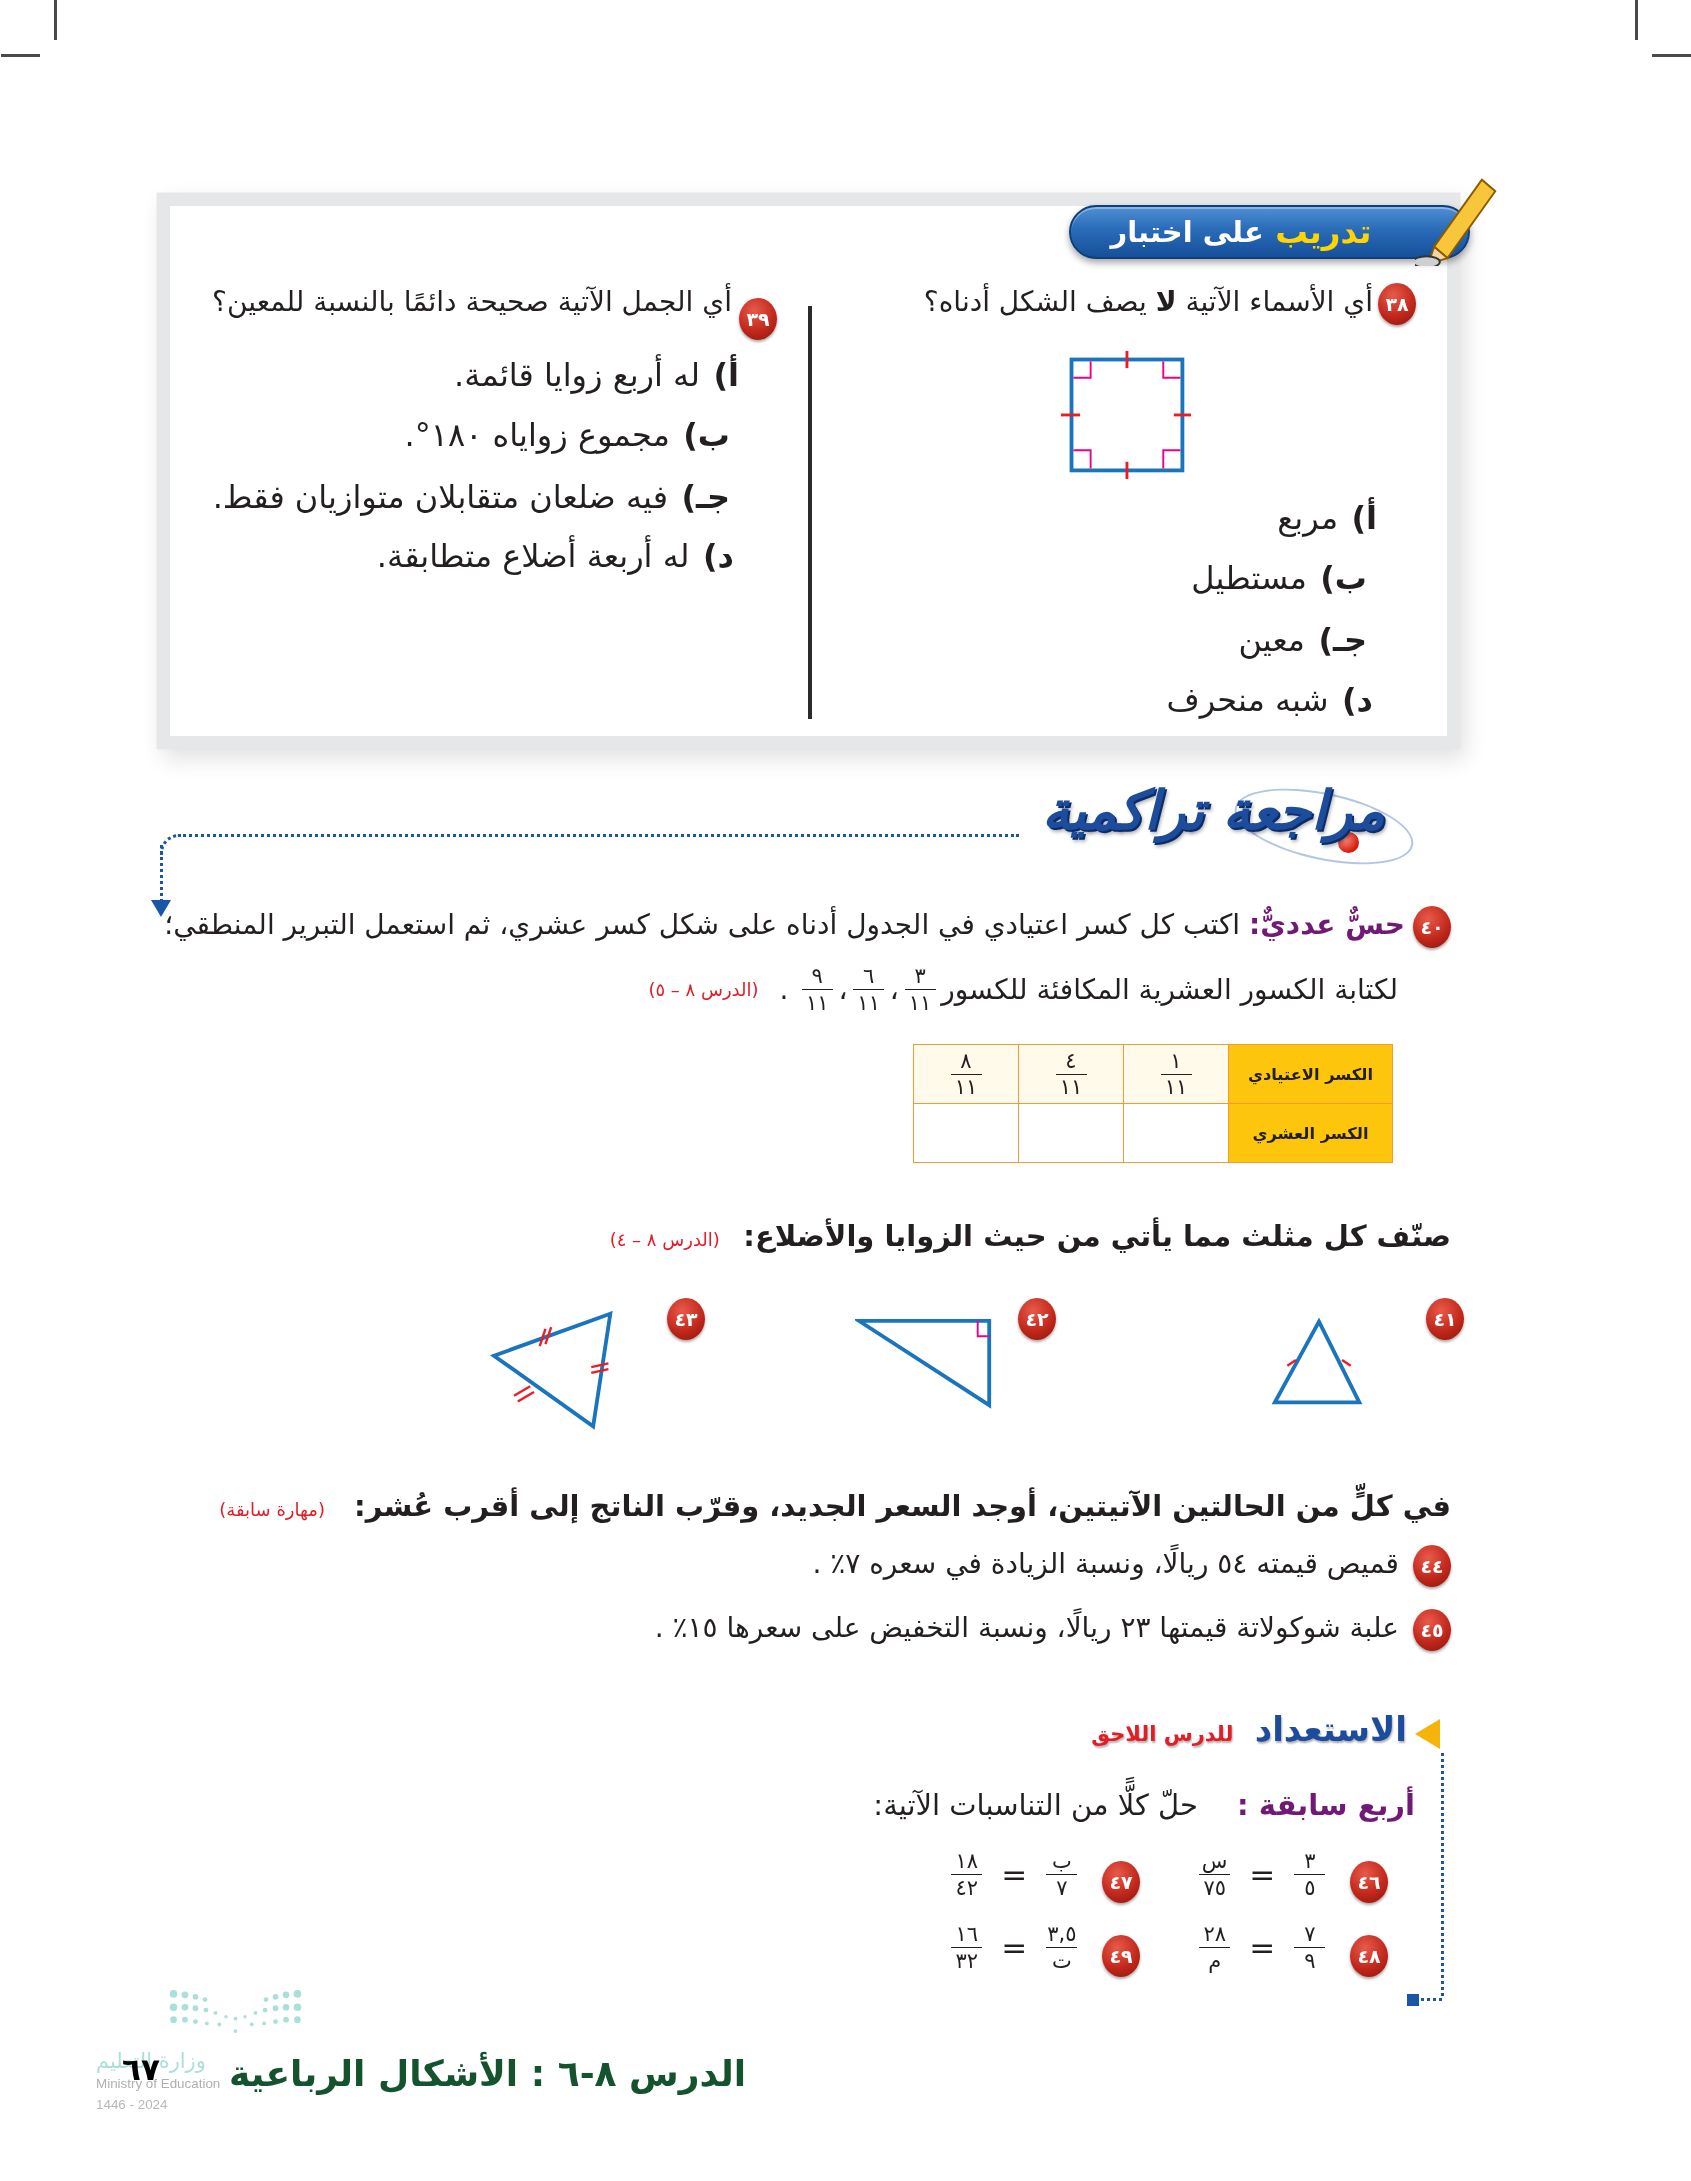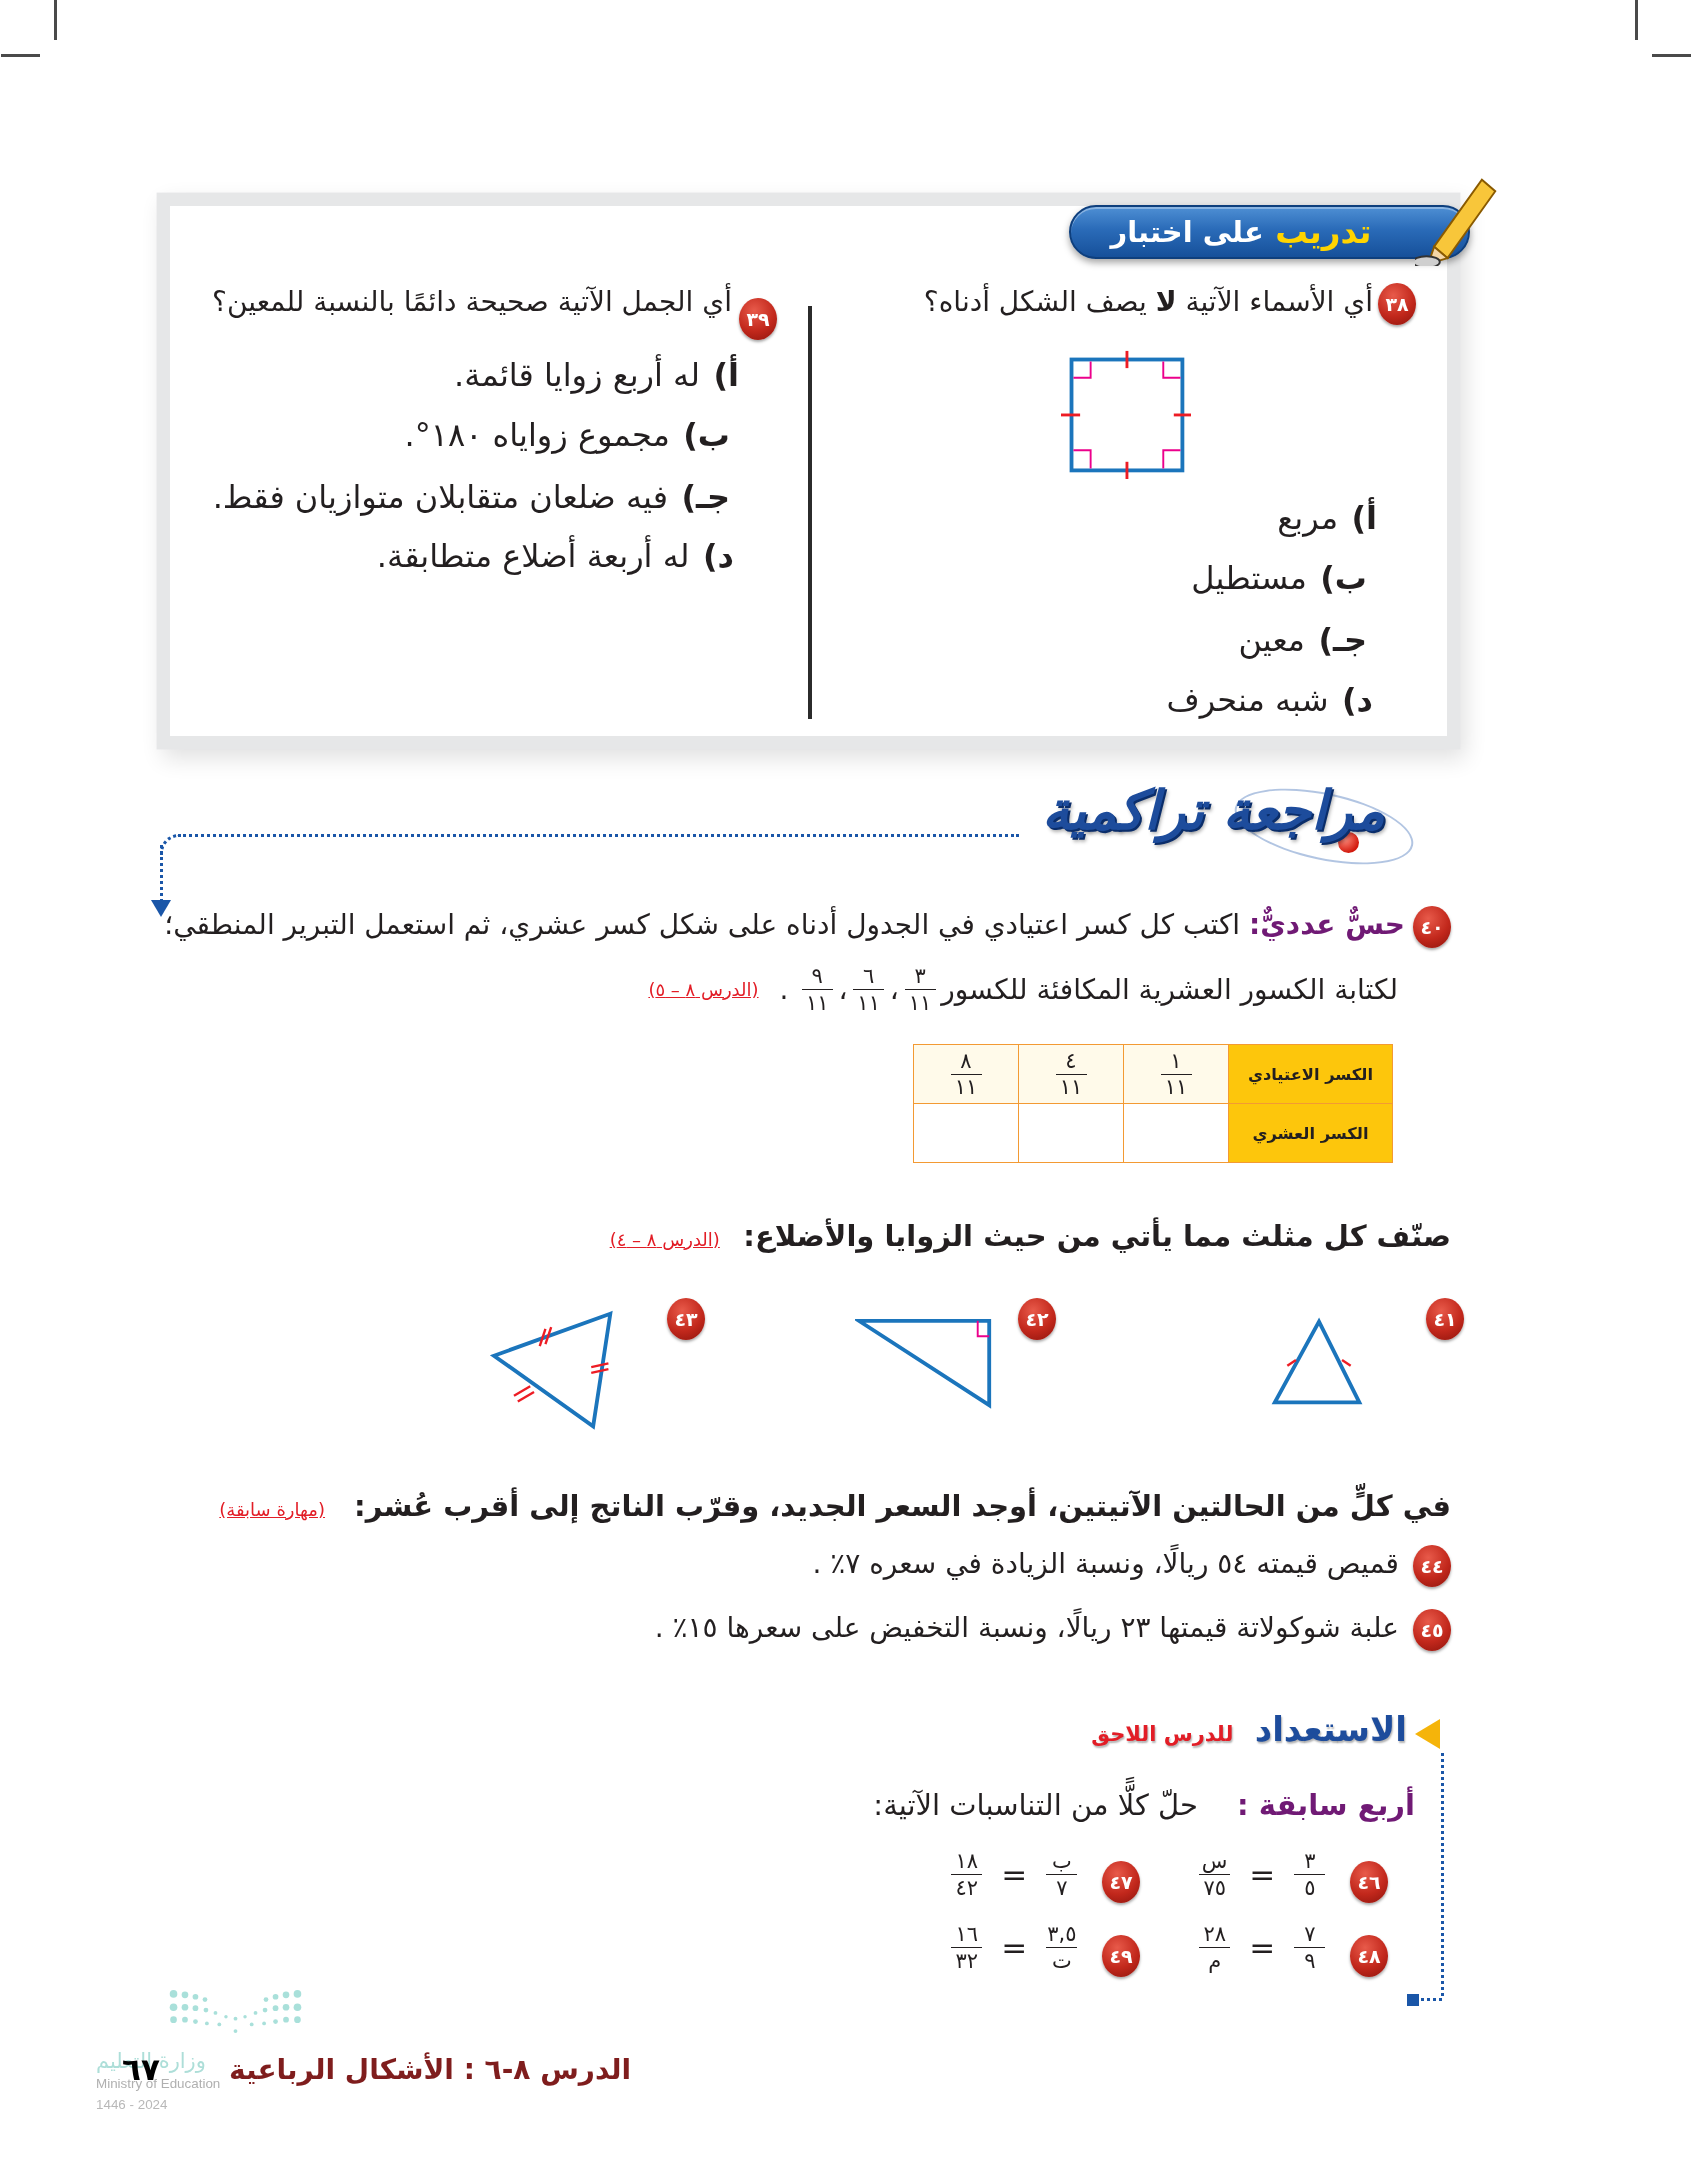--- a/index.html
+++ b/index.html
@@ -54,21 +54,21 @@
   .orbit-dot { position: absolute; left: 1338px; top: 832px; width: 21px; height: 21px; border-radius: 50%;
     background: radial-gradient(circle at 35% 35%, #ff8a7a, #d21a0e 70%); }
   .dot-line-h { position: absolute; top: 834px; left: 178px; width: 841px; border-top: 3.8px dotted #1a56a8; }
   .dot-line-v { position: absolute; left: 160px; top: 845px; height: 57px; border-left: 3.8px dotted #1a56a8; }
   .dot-corner { position: absolute; left: 160px; top: 834px; width: 21px; height: 21px;
     border-top: 3.8px dotted #1a56a8; border-left: 3.8px dotted #1a56a8; border-top-left-radius: 19px; }
   .arrow-down { position: absolute; left: 151px; top: 900px; width: 0; height: 0;
     border-left: 10.5px solid transparent; border-right: 10.5px solid transparent; border-top: 17px solid #1a56a8; }
 
   .bold-blue { color: #701a75; font-weight: bold; }
-  .red-ref { color: #e21d26; font-size: 18px; text-decoration: underline; }
+  .red-ref { color: #e21d26; font-size: 18px; }
 
   .frac { display: inline-flex; flex-direction: column; align-items: center; vertical-align: middle;
     font-size: 21px; line-height: 1.05; margin: 0 5.7px; }
   .frac .bar { width: 100%; min-width: 31px; border-top: 1.9px solid #231f20; margin: 1.9px 0; }
 
   
   .ftable { position: absolute; left: 913px; top: 1044px; border-collapse: collapse; direction: rtl; }
   .ftable td { border: 1.9px solid #f39a33; width: 105px; height: 59px; text-align: center; vertical-align: middle; }
   .ftable td.hdr { background: #fdc60c; width: 164px; font-size: 16.3px; font-weight: bold; color: #231f20; }
   .ftable tr.r1 td.val { background: #fffaea; }
@@ -82,21 +82,21 @@
   .prep-title { position: absolute; left: 1061px; top: 1709px; font-size: 34px; font-weight: bold; color: #1d4c9c;
     text-shadow: 1px 1.9px 1.9px rgba(0,0,0,0.3); white-space: nowrap; }
   .prep-dots-v { position: absolute; left: 1441px; top: 1753px; height: 243px; border-left: 3.8px dotted #1a56a8; }
   .prep-dots-h { position: absolute; left: 1415px; top: 1998px; width: 27px; border-top: 3.8px dotted #1a56a8; }
   .prep-square { position: absolute; left: 1407px; top: 1994px; width: 11.5px; height: 11.5px; background: #1a56a8; }
 
   .eq { position: absolute; display: flex; align-items: center; font-size: 23px; direction: rtl; gap: 3.8px; }
   .eq .eqsign { font-size: 31px; margin: 0 9.6px; }
 
   
-  .footer-text { position: absolute; left: 229px; top: 2053px; font-size: 28px; font-weight: bold; color: #7f1d1d; white-space: nowrap; direction: rtl; }
+  .footer-text { position: absolute; left: 229px; top: 2053px; font-size: 36px; font-weight: bold; color: #14532d; white-space: nowrap; direction: rtl; }
   .page-num { position: absolute; left: 122px; top: 2051px; font-size: 31px; font-weight: bold; color: #000000; }
   .moe-logo { position: absolute; left: 164px; top: 1988px; width: 143px; height: 48px; }
   .moe-ar { position: absolute; left: 96px; top: 2049px; font-size: 21px; color: #9fd9d2; opacity: 0.85; }
   .moe-en { position: absolute; left: 96px; top: 2076px; font-size: 13.4px; color: #b0b0b0; font-family: "Liberation Sans", sans-serif; }
   .moe-year { position: absolute; left: 96px; top: 2097px; font-size: 13.4px; color: #b8b8b8; font-family: "Liberation Sans", sans-serif; }
 </style>
 </head>
 <body>
 
 <div class="crop" style="left:54px;top:0;width:2.9px;height:40px;"></div>

